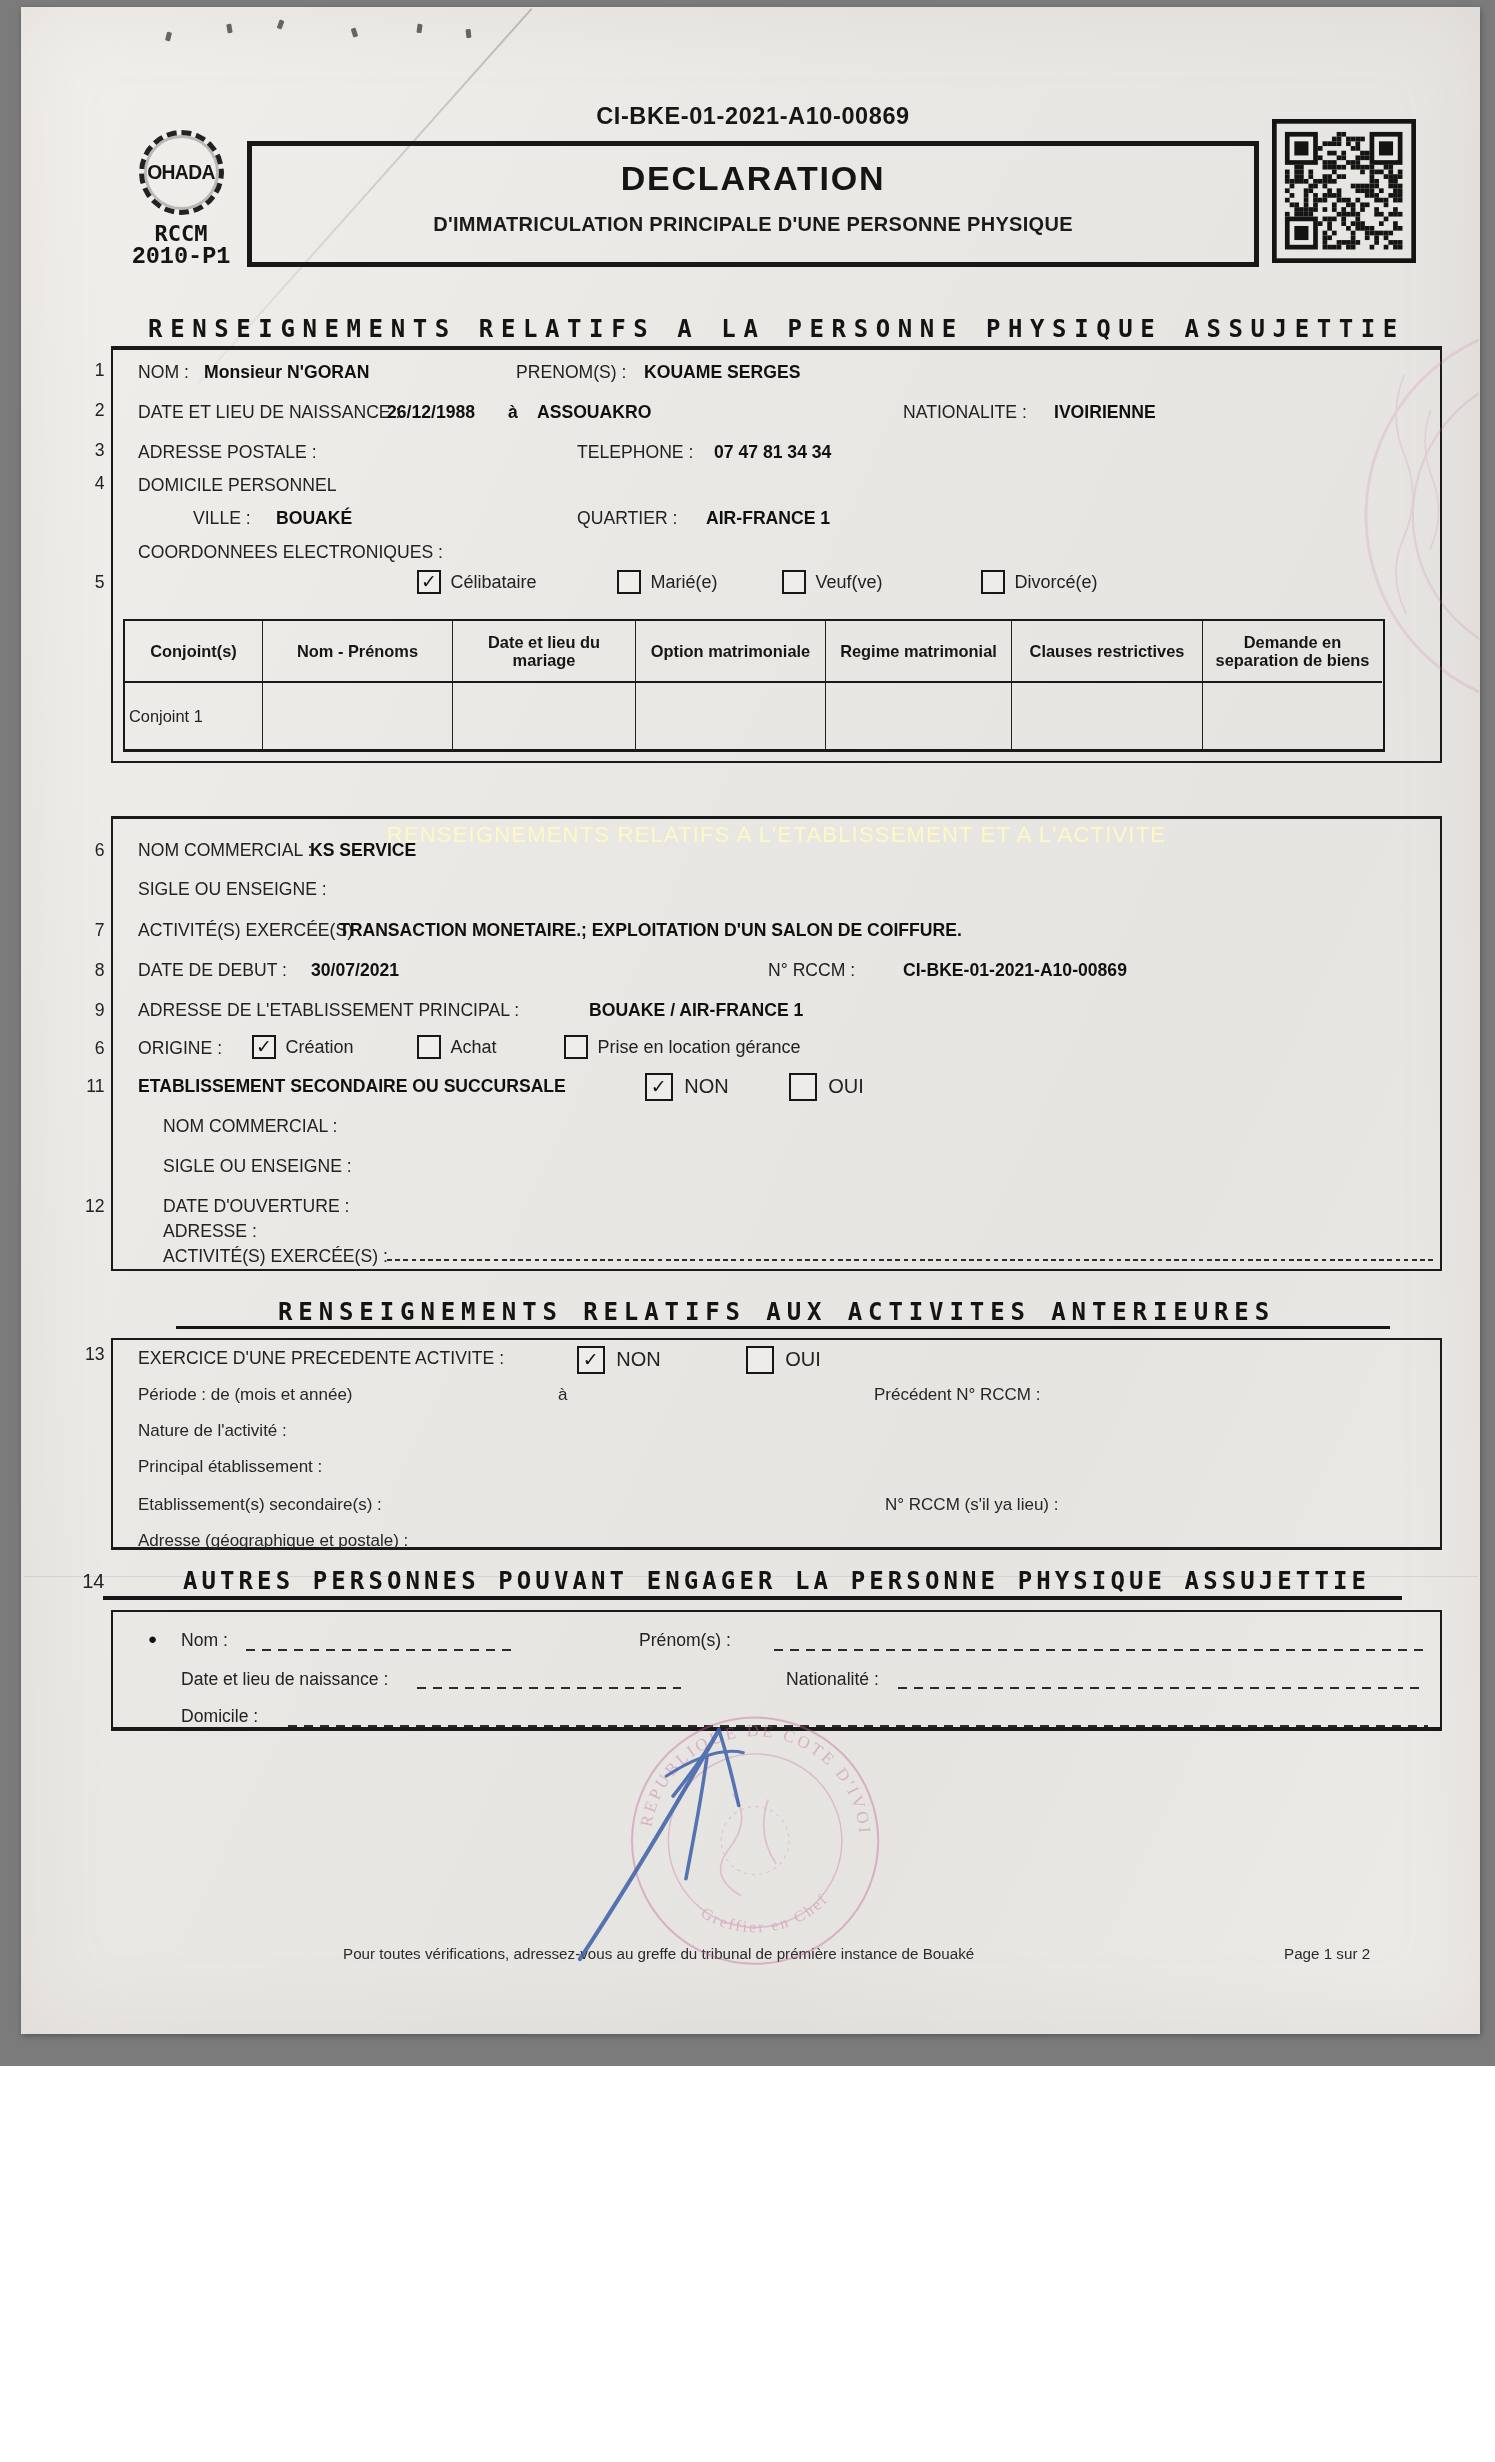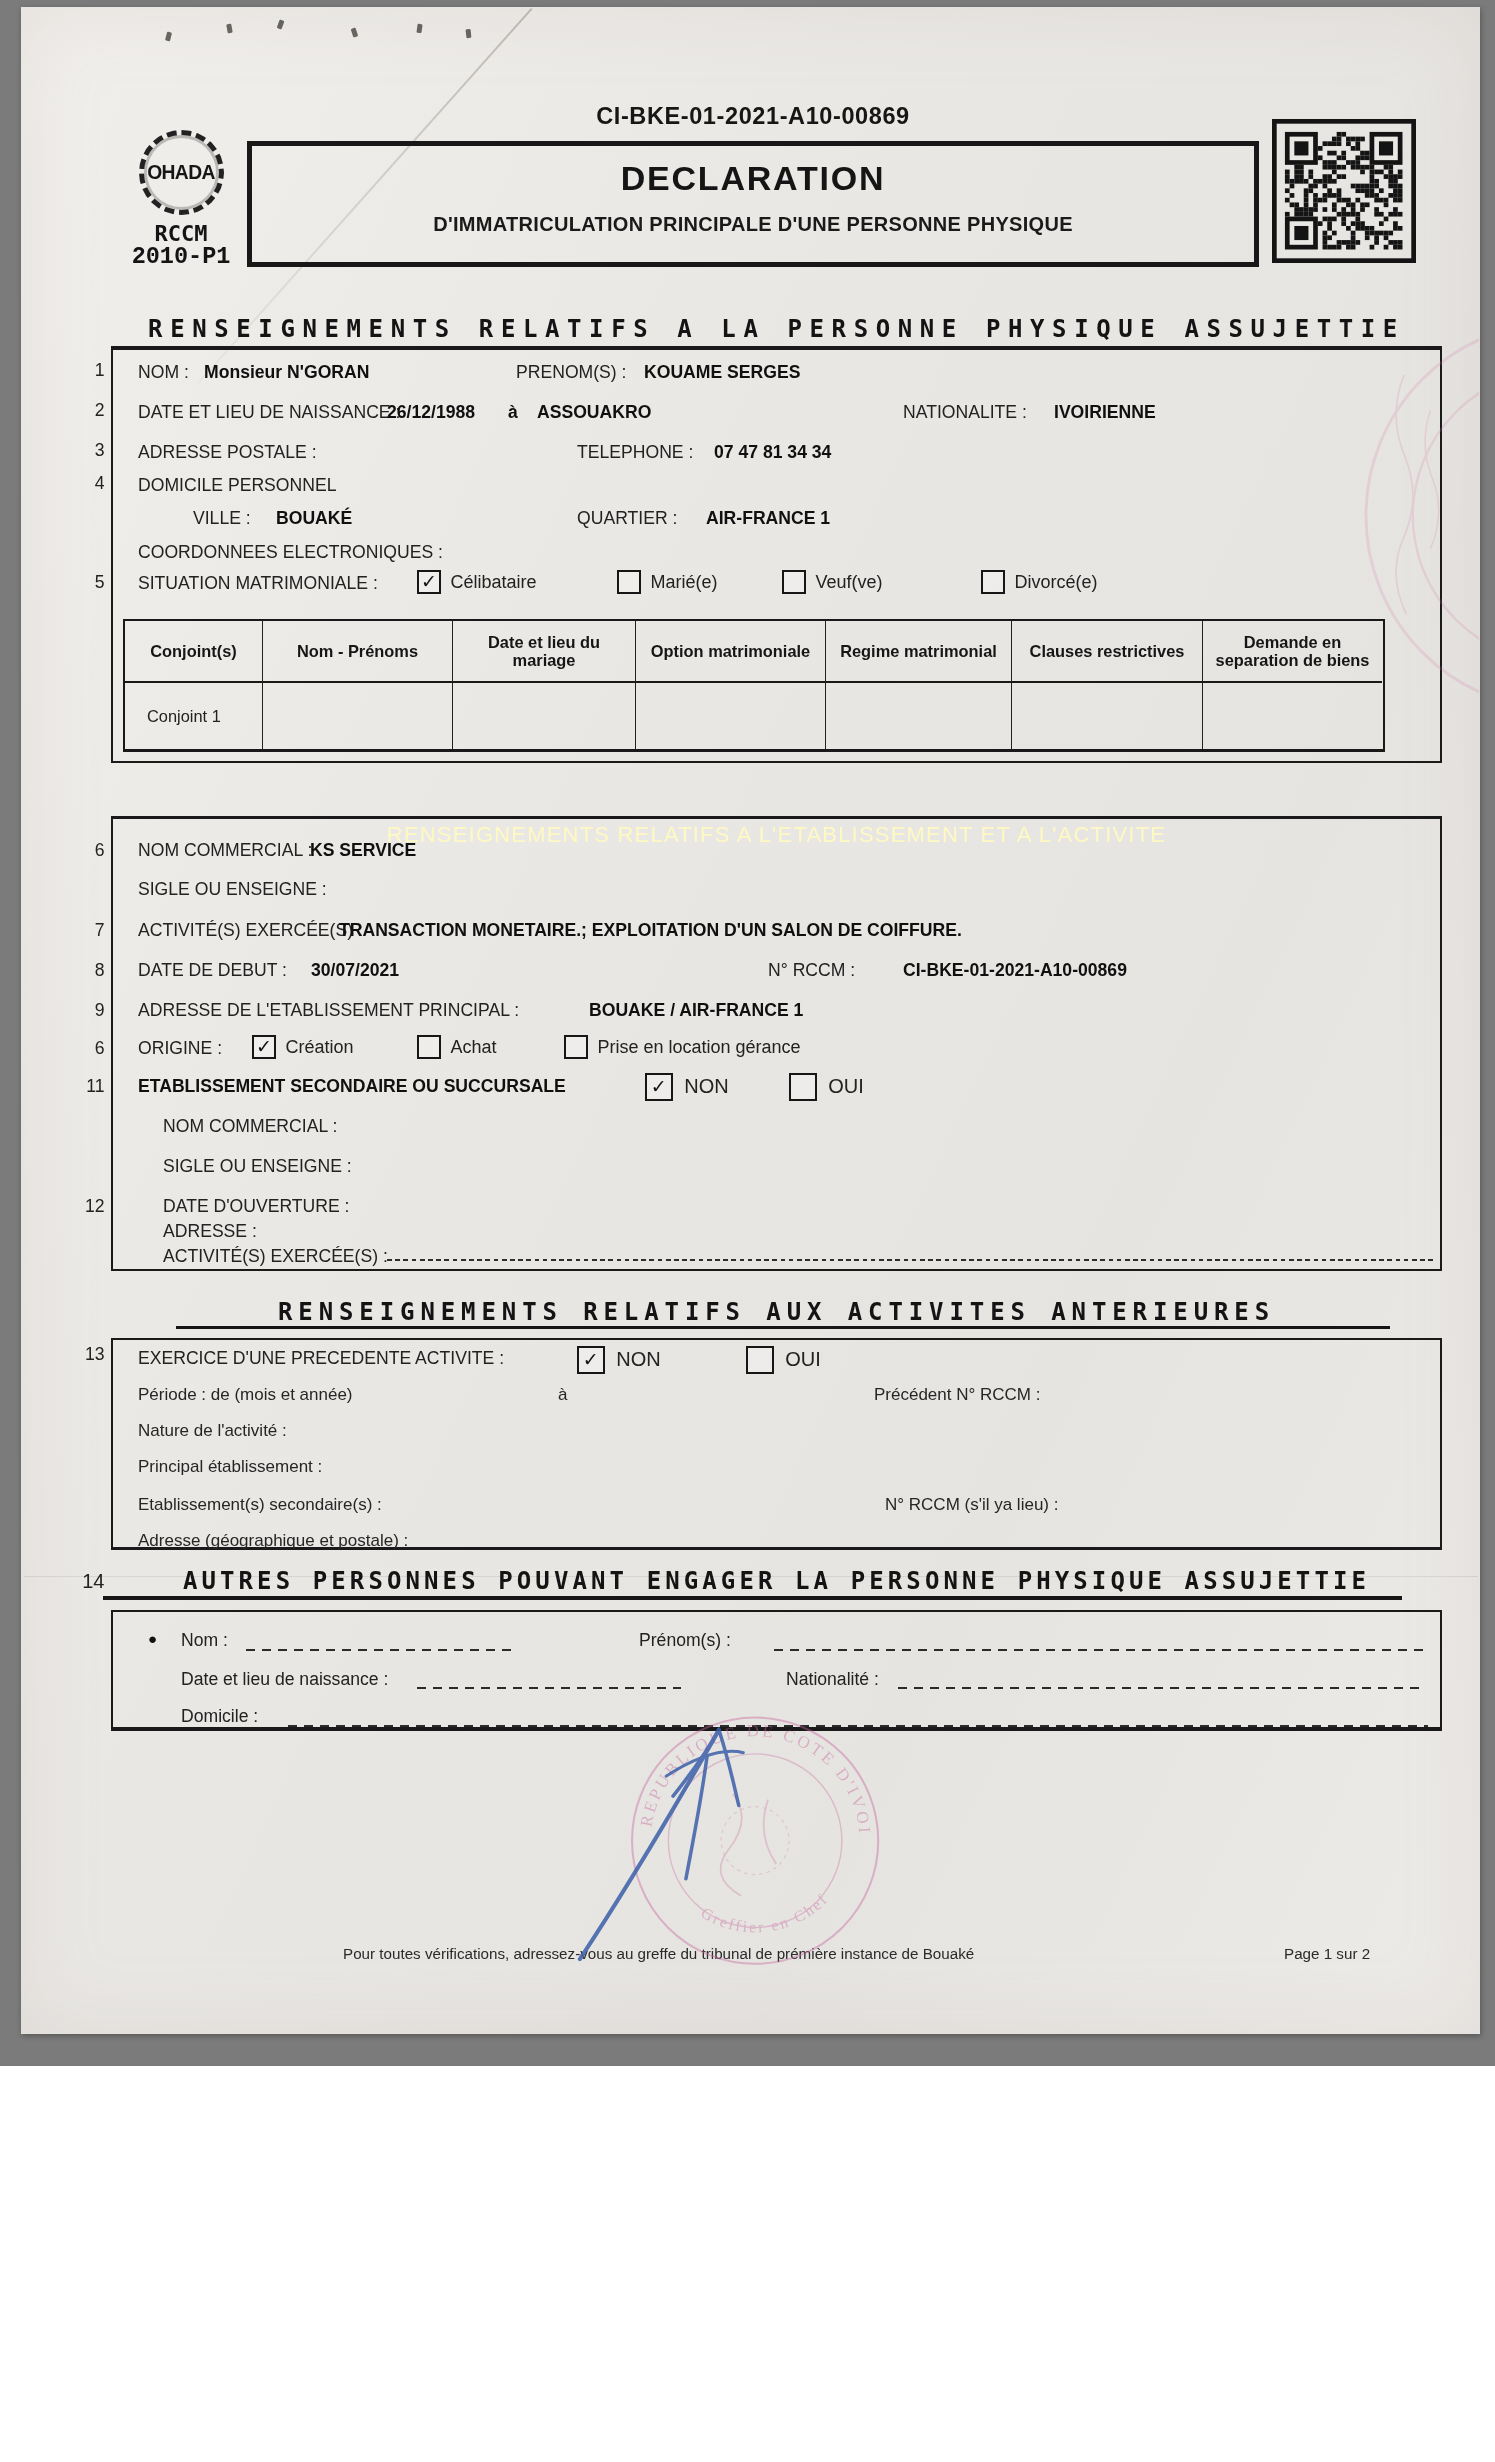--- a/index.html
+++ b/index.html
@@ -27,21 +27,21 @@
   .opt.big{font-size:20px;gap:11.7px;}
   .cb{position:relative;width:20px;height:20px;border:2.3px solid #161616;display:inline-flex;align-items:center;justify-content:center;flex:none;background:rgba(255,255,255,.25);}
   .cb.big{width:23.5px;height:23.5px;}
   .tick{font-family:"DejaVu Sans",sans-serif;font-weight:bold;font-size:19px;color:#111;margin-top:-2.3px;}
   .ctable{position:absolute;left:123px;top:619px;width:1258px;display:grid;
     grid-template-columns:138px 190px 183px 190px 186px 191px 179px;
     border:2.3px solid #191919;border-bottom-width:3.5px;box-sizing:content-box;}
   .th{height:62px;border-right:1.2px solid #222;border-bottom:2.9px solid #191919;display:flex;align-items:center;justify-content:center;
     text-align:center;font-weight:bold;font-size:16.4px;line-height:1.12;padding:0 4.7px;box-sizing:border-box;color:#161616;}
   .th:nth-child(7){border-right:none;}
-  .td{height:66px;border-right:1.2px solid #222;display:flex;align-items:center;font-size:16.4px;color:#222;padding-left:22px;box-sizing:border-box;}
+  .td{height:66px;border-right:1.2px solid #222;display:flex;align-items:center;font-size:16.4px;color:#222;padding-left:4px;box-sizing:border-box;}
   .td:nth-child(14){border-right:none;}
   .dash{position:absolute;height:2.3px;background-image:repeating-linear-gradient(90deg,#2b2b2b 0 9.4px,transparent 9.4px 16px);}
   .dots{position:absolute;height:1.8px;background-image:repeating-linear-gradient(90deg,#2e2e2e 0 4.7px,transparent 4.7px 8.2px);}
   .overlay{position:absolute;left:0;top:0;pointer-events:none;}
   .logo{position:absolute;left:128px;top:130px;width:106px;text-align:center;}
   .logo-circle{position:relative;width:75px;height:75px;margin:0 auto;border:5.9px dashed #222;border-radius:50%;
     box-shadow:inset 0 0 0 2.9px rgba(30,30,30,.25);display:flex;align-items:center;justify-content:center;}
   .logo-text{font-weight:bold;font-size:19.3px;letter-spacing:-0.6px;color:#161616;}
   .logo-rccm{margin-top:7px;font-family:"DejaVu Sans Mono",monospace;font-weight:bold;font-size:22px;color:#141414;line-height:1.05;}
   .logo-form{font-family:Liberation Mono, monospace;font-weight:bold;font-size:23.5px;color:#141414;line-height:1.05;}
@@ -370,23 +370,20 @@
   </div>
   <div class="row" style="top:508px">
     <span class="lbl" style="left:193px">VILLE :</span>
     <span class="lbl b" style="left:276px">BOUAKÉ</span>
     <span class="lbl" style="left:577px">QUARTIER :</span>
     <span class="lbl b" style="left:706px">AIR-FRANCE 1</span>
   </div>
   <div class="row" style="top:542px">
     <span class="lbl" style="left:138px">COORDONNEES ELECTRONIQUES :</span>
   </div>
-  <div class="row" style="top:573px">
-    <span class="lbl" style="left:138px">SITUATION MATRIMONIALE :</span>
-  </div>
   <div class="opt" style="left:417px;top:570px">
     <span class="cb">
         <span class="tick">✓</span>
       </span>
     <span>Célibataire</span>
   </div>
   <div class="opt" style="left:617px;top:570px">
     <span class="cb">
         <span class="tick"></span>
       </span>

